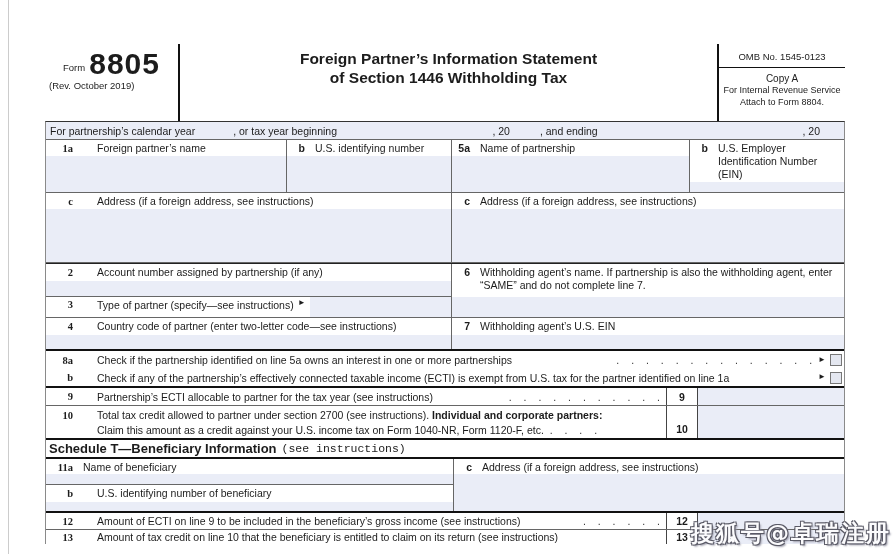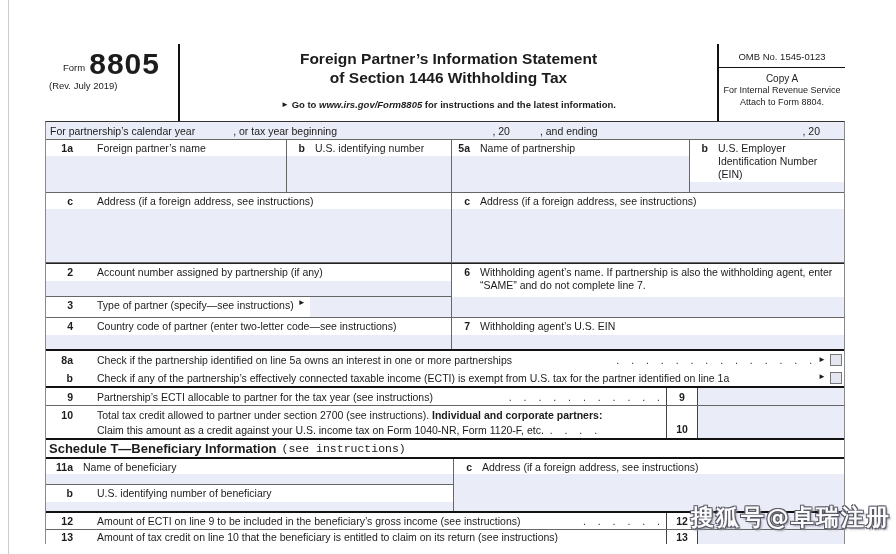--- a/index.html
+++ b/index.html
@@ -30,21 +30,21 @@
   .copy { font-size:9px; font-weight:normal; line-height:1.3; padding-top:4px; }
   .copy-a { font-size:10px; }
 
   
   .tbl { border-top:1.5px solid #333; border-left:1px solid #8a8a8a; border-right:1px solid #8a8a8a; }
   .fill { background:#eaedf7; flex:1; }
   .row { display:flex; border-bottom:1px solid #666; }
   .cell { display:flex; flex-direction:column; }
   .cell + .cell { border-left:1px solid #666; }
   .lab { display:flex; padding:2px 3px 1px 0; line-height:1.25; }
-  .num { font-weight:bold; width:27px; text-align:right; flex:none; }
+  .num { font-weight:bold; width:27px; text-align:right; flex:none;font-family:Liberation Serif, serif; }
   .num-sm { font-weight:bold; width:18px; text-align:right; flex:none; }
   .ltext { margin-left:10px; }
   .ltext-wide { margin-left:24px; }
 
   .cal-row { height:18px; background:#eaedf7; display:flex; align-items:center; border-bottom:1px solid #666; padding:0 4px; white-space:nowrap; }
   .sp38 { width:38px; } .sp130 { flex:1.1; } .sp30 { width:30px; } .sp155 { flex:1.45; } .sp20 { width:20px; }
 
   .row-1 { height:53px; }
   .row-c { height:70px; }
   .row-b1 { height:55px; }
@@ -73,50 +73,46 @@
 
   .sched { height:21px; display:flex; align-items:center; border-top:2px solid #111; border-bottom:2px solid #111; padding-left:3px; background:#fff; }
   .sched-bold { font-weight:bold; font-size:13px; }
   .sched-normal { font-size:11.5px; margin-left:5px;font-family:Liberation Mono, monospace; }
 
   .row-11 { height:54px; border-bottom:2px solid #111; }
   .row-12 { height:17px; }
   .row-13 { height:14px; border-bottom:none; }
 
   .watermark {
-    position:absolute; right:5px; bottom:21px;
+    position:absolute; right:5px; bottom:5px;
     font-size:23px; font-weight:bold; letter-spacing:2px; color:#fbfbfd;
     text-shadow:-1px -1px 0 #5a5a66, 1px -1px 0 #5a5a66, -1px 1px 0 #5a5a66, 1px 1px 0 #5a5a66, 2px 2px 2px #9a9aa8;
     font-family:"DejaVu Sans", sans-serif;
   }
 </style>
 </head>
 <body>
 
 <div class="page">
   <div class="edge-line"></div>
 
   <div class="form">
 
     <div class="hdr">
       <div class="hdr-left">
         <div class="form-no">
           <span class="form-word">Form</span>
           <span class="form-num">8805</span>
         </div>
-        <div class="rev">(Rev. July 2019)</div>
+        <div class="rev">(Rev. October 2019)</div>
       </div>
       <div class="hdr-center">
         <div class="title">
           <div>Foreign Partner’s Information Statement</div>
           <div>of Section 1446 Withholding Tax</div>
-        </div>
-        <div class="goto">
-          <span class="arrow-glyph">►</span>
-          <span>Go to </span><span class="url">www.irs.gov/Form8805</span><span> for instructions and the latest information.</span>
         </div>
       </div>
       <div class="hdr-right">
         <div class="omb">OMB No. 1545-0123</div>
         <div class="copy">
           <div class="copy-a">Copy A</div>
           <div>For Internal Revenue Service</div>
           <div>Attach to Form 8804.</div>
         </div>
       </div>

